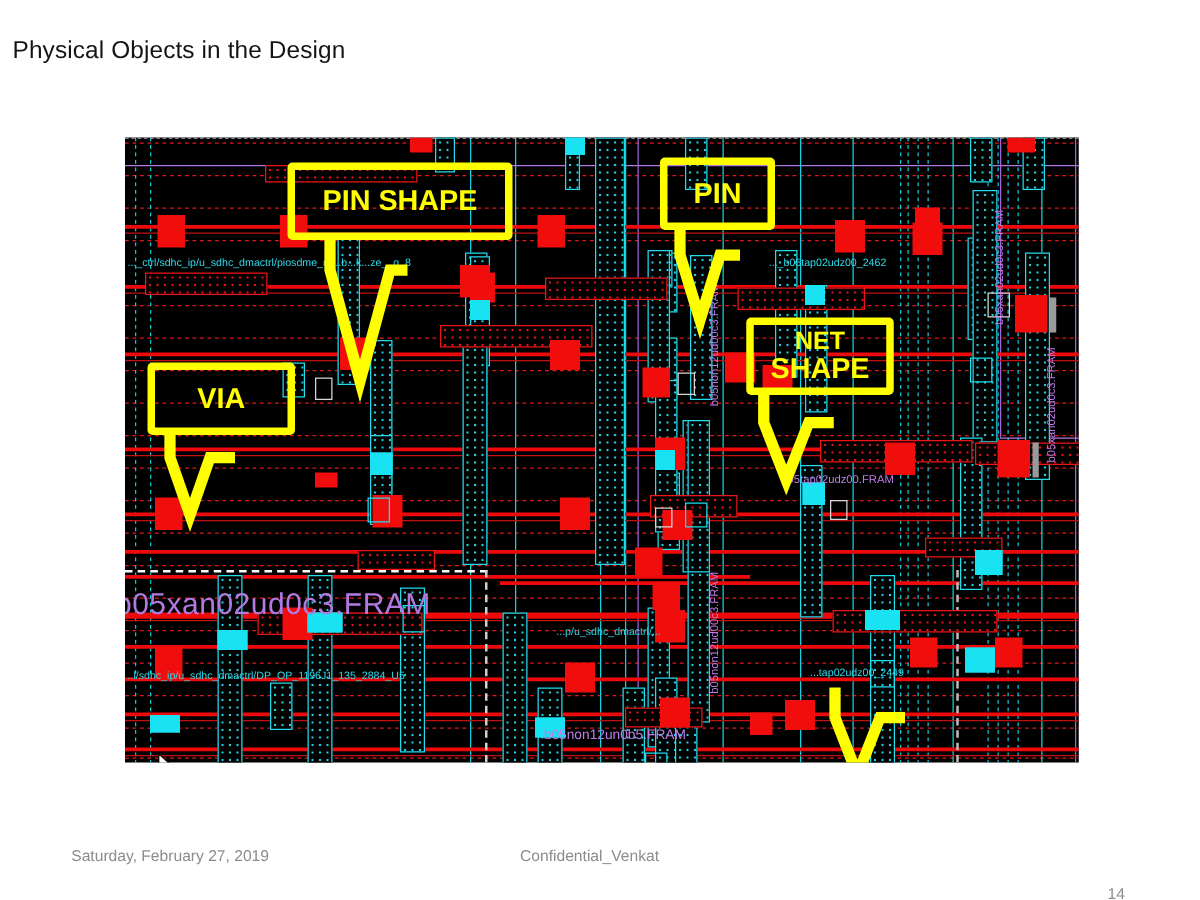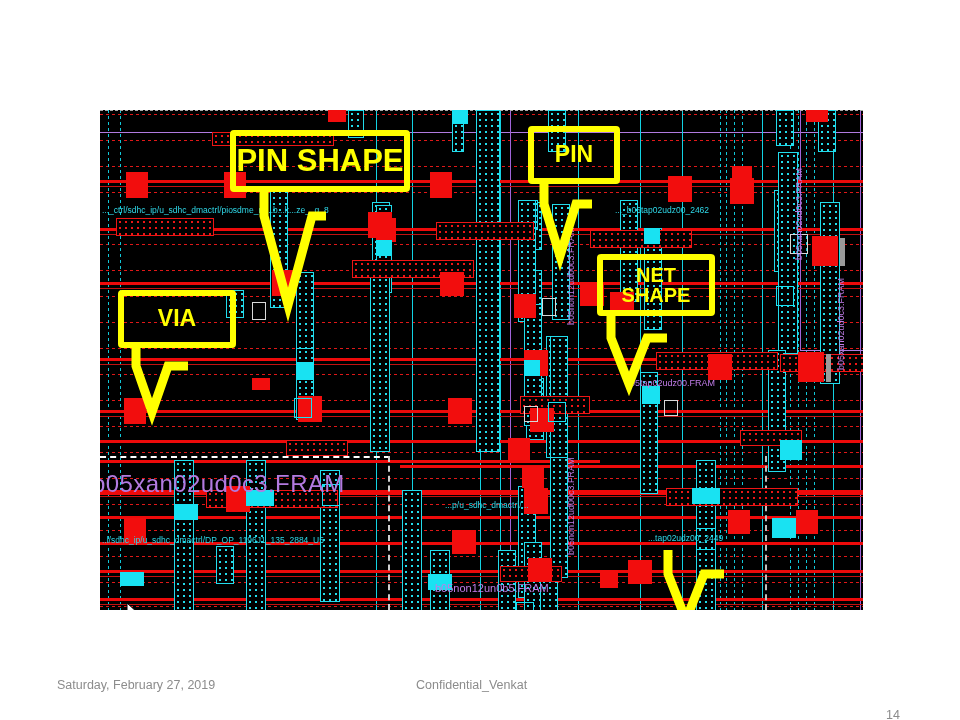--- a/index.html
+++ b/index.html
@@ -85,20 +85,21 @@
     line-height:1.02;
   }
   .callout svg{position:absolute;left:0;top:0;overflow:visible;}
   .cursor{position:absolute;z-index:45;}
 </style>
 </head>
 <body>
 
 <div id="slide">
 
+  <div class="slide-title">Physical Objects in the Design</div>
 
   <div id="eda">
 
     <div class="lay htrack" style="top:4px"></div>
     <div class="lay htrack" style="top:30px"></div>
     <div class="lay htrack" style="top:56px"></div>
     <div class="lay htrack" style="top:82px"></div>
     <div class="lay htrack" style="top:134px"></div>
     <div class="lay htrack" style="top:160px"></div>
     <div class="lay htrack" style="top:186px"></div>
@@ -315,21 +316,21 @@
 
     <svg class="cursor" style="left:26px;top:492px" width="14" height="20" viewBox="0 0 14 20">
       <path d="M1 1 L1 16 L5 12 L8 18 L10.5 17 L7.5 11 L12 11 Z" fill="#ffffff" stroke="#000000" stroke-width="1"></path>
     </svg>
 
     <div class="callout" style="left:130px;top:20px;width:300px;height:170px">
       <svg width="300" height="170" viewBox="0 0 300 170">
         <path d="M34 58 L34 86 L58 175 L82 86 L96 86" fill="none" stroke="#ffff00" stroke-width="9" stroke-linejoin="miter"></path>
       </svg>
       <div class="box" style="left:0;top:0;width:180px;height:62px;">
-        <span style="font-size:31px">PIN SHAPE</span>
+        <span style="font-size:23px">PIN SHAPE</span>
       </div>
     </div>
 
     <div class="callout" style="left:428px;top:16px;width:180px;height:150px">
       <svg width="180" height="150" viewBox="0 0 180 150">
         <path d="M16 54 L16 78 L32 130 L48 78 L64 78" fill="none" stroke="#ffff00" stroke-width="9" stroke-linejoin="miter"></path>
       </svg>
       <div class="box" style="left:0;top:0;width:92px;height:58px;">
         <span style="font-size:23px">PIN</span>
       </div>
@@ -343,21 +344,21 @@
         <span style="font-size:23px">VIA</span>
       </div>
     </div>
 
     <div class="callout" style="left:497px;top:144px;width:200px;height:230px">
       <svg width="200" height="230" viewBox="0 0 200 230">
         <path d="M14 58 L14 84 L32 130 L50 84 L70 84" fill="none" stroke="#ffff00" stroke-width="9" stroke-linejoin="miter"></path>
       </svg>
       <div class="box" style="left:0;top:0;width:118px;height:62px;flex-direction:column;">
         <span style="font-size:20px">NET</span>
-        <span style="font-size:20px">SHAPE</span>
+        <span style="font-size:23px">SHAPE</span>
       </div>
     </div>
 
     <div class="callout" style="left:552px;top:386px;width:180px;height:130px">
       <svg width="180" height="130" viewBox="0 0 180 130">
         <path d="M16 54 L16 78 L34 124 L52 78 L72 78" fill="none" stroke="#ffff00" stroke-width="9" stroke-linejoin="miter"></path>
       </svg>
     </div>
 
   </div>

